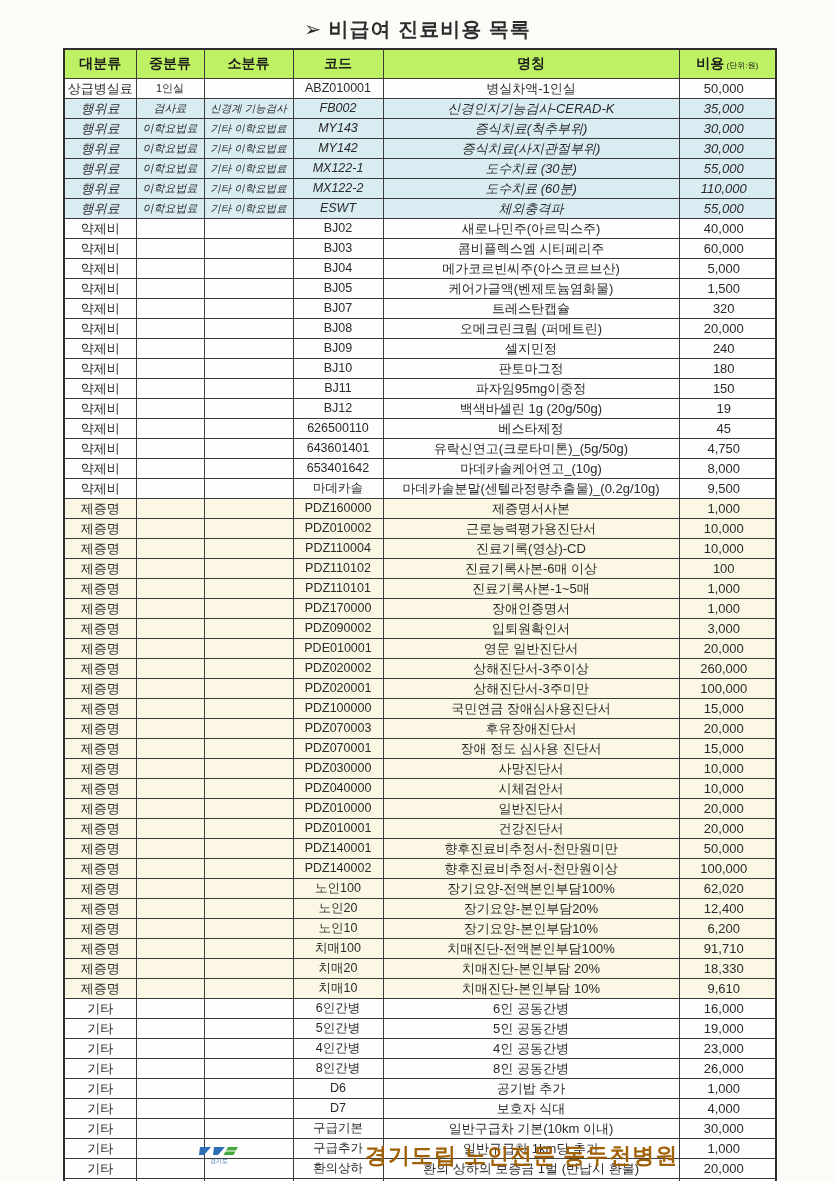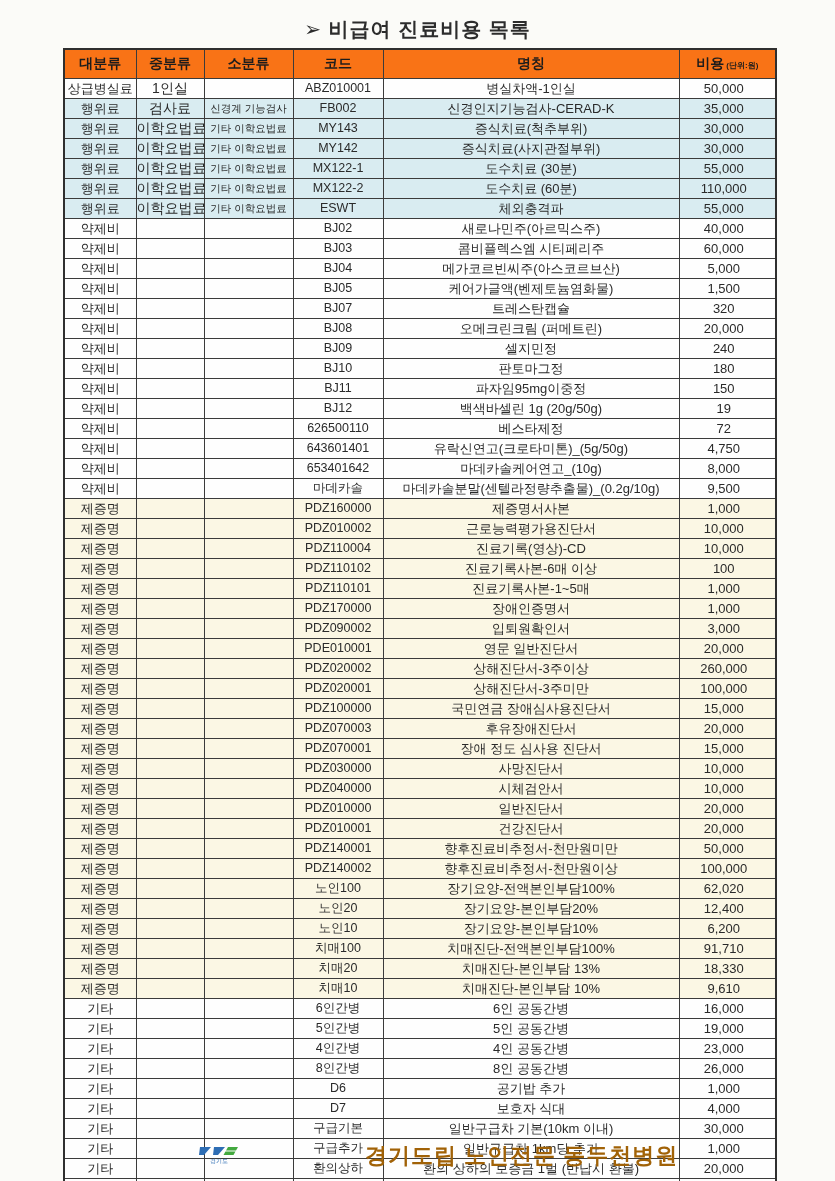--- a/index.html
+++ b/index.html
@@ -32,35 +32,35 @@
     white-space:nowrap;
     text-align:center;
     vertical-align:middle;
   }
   .price-table{border:2px solid #2f2f2f;}
   .price-table thead th{
     height:28px;
     font-size:14px;
     font-weight:bold;
     color:#1c1c1c;
-    background:#f97316;
+    background:#bef264;
   }
   .price-table thead th .unit{
     font-size:8px;
-    font-weight:bold;
+    font-weight:normal;
     letter-spacing:0;
   }
   .price-table tbody td{height:19px;line-height:19px;}
   .c-cat{font-size:13px;}
-  .c-mid{font-size:14px;}
+  .c-mid{font-size:11px;}
   .c-sub{font-size:10.5px;margin-top:16px;}
   .c-code{font-size:12.5px;}
   .c-name{font-size:13px;margin-left:12px;}
   .c-cost{font-size:13px;text-align:right;padding-right:7px !important;}
-  tr.bg-blue td{background:var(--row-blue,#d9ecf1);}
+  tr.bg-blue td{background:var(--row-blue,#d9ecf1);font-style:italic;}
   tr.bg-yellow td{background:var(--row-yellow,#fbf7e4);}
   .footer{
     position:absolute;top:1141px;left:0;width:835px;height:34px;
   }
   .footer .logo{
     position:absolute;left:197px;top:3px;width:44px;height:26px;
   }
   .footer .hospital{
     position:absolute;left:365px;top:0;
     font-size:22px;font-weight:bold;color:#a16207;
@@ -229,21 +229,21 @@
           <td class="c-code">BJ12</td>
           <td class="c-name">백색바셀린 1g (20g/50g)</td>
           <td class="c-cost">19</td>
         </tr>
         <tr>
           <td class="c-cat">약제비</td>
           <td class="c-mid"></td>
           <td class="c-sub"></td>
           <td class="c-code">626500110</td>
           <td class="c-name">베스타제정</td>
-          <td class="c-cost">72</td>
+          <td class="c-cost">45</td>
         </tr>
         <tr>
           <td class="c-cat">약제비</td>
           <td class="c-mid"></td>
           <td class="c-sub"></td>
           <td class="c-code">643601401</td>
           <td class="c-name">유락신연고(크로타미톤)_(5g/50g)</td>
           <td class="c-cost">4,750</td>
         </tr>
         <tr>
@@ -444,21 +444,21 @@
           <td class="c-sub"></td>
           <td class="c-code">치매100</td>
           <td class="c-name">치매진단-전액본인부담100%</td>
           <td class="c-cost">91,710</td>
         </tr>
         <tr class="bg-yellow">
           <td class="c-cat">제증명</td>
           <td class="c-mid"></td>
           <td class="c-sub"></td>
           <td class="c-code">치매20</td>
-          <td class="c-name">치매진단-본인부담 13%</td>
+          <td class="c-name">치매진단-본인부담 20%</td>
           <td class="c-cost">18,330</td>
         </tr>
         <tr class="bg-yellow">
           <td class="c-cat">제증명</td>
           <td class="c-mid"></td>
           <td class="c-sub"></td>
           <td class="c-code">치매10</td>
           <td class="c-name">치매진단-본인부담 10%</td>
           <td class="c-cost">9,610</td>
         </tr>

